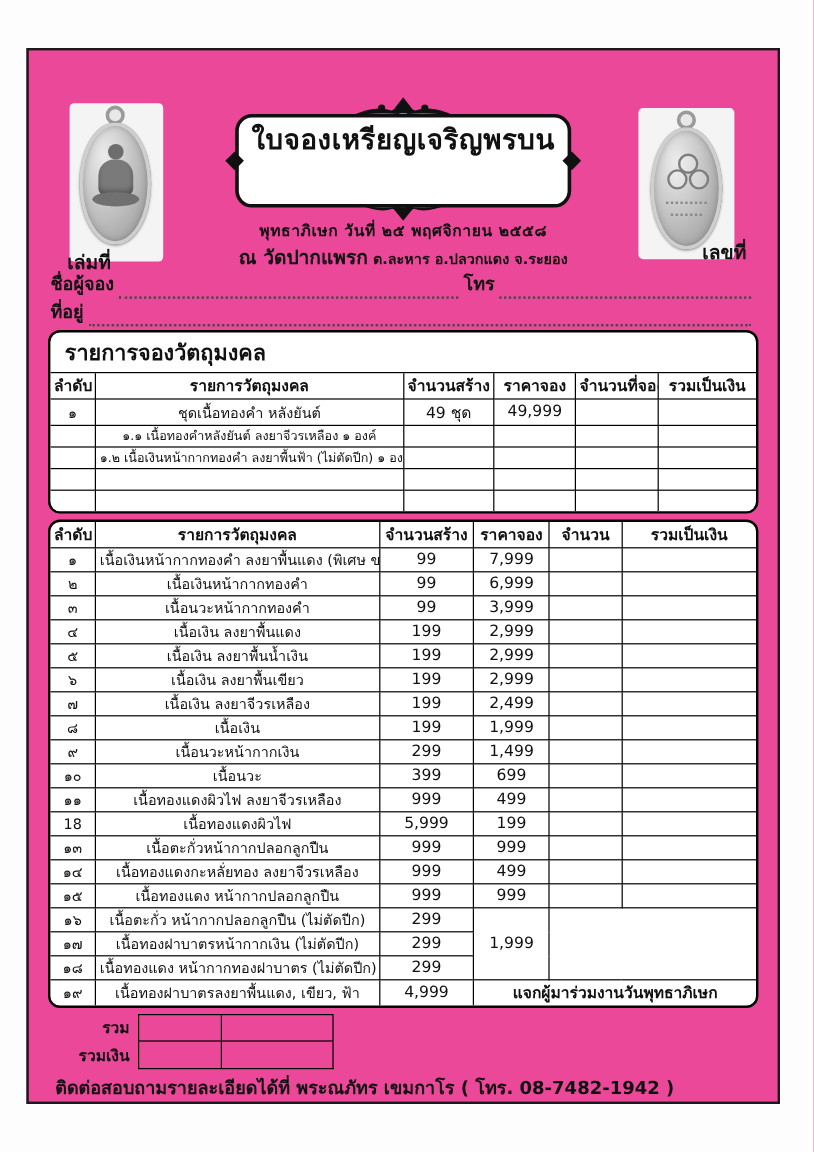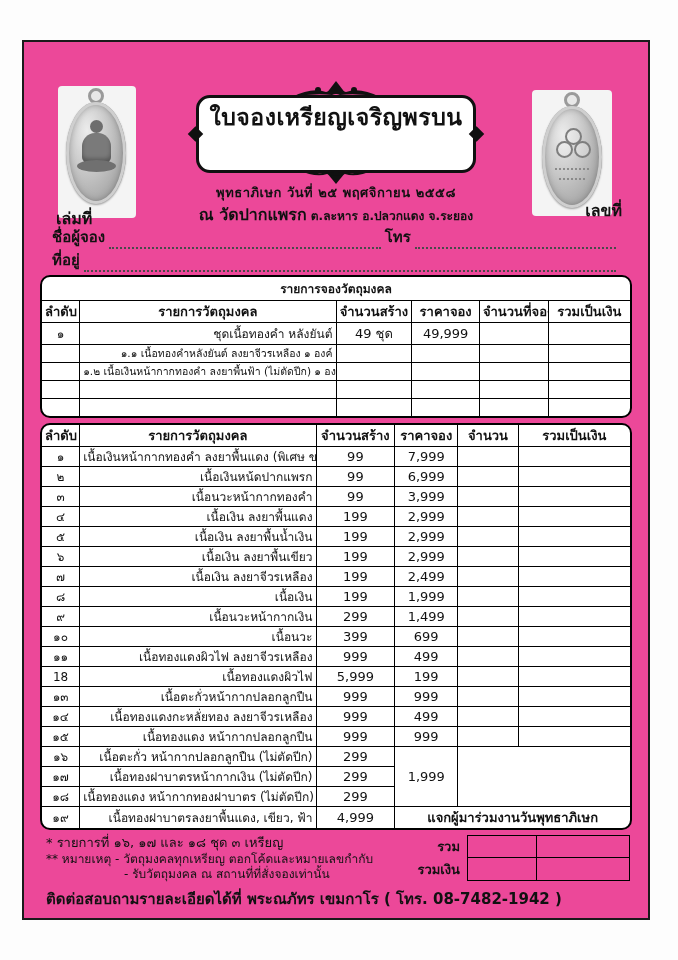--- a/index.html
+++ b/index.html
@@ -37,32 +37,32 @@
   .sidegem.l{left:-9px;} .sidegem.r{right:-9px;}
 
   .ceremony{position:absolute;left:0;right:0;top:140px;text-align:center;}
   .ceremony .c1{font-size:13px;font-weight:bold;letter-spacing:.5px;}
   .ceremony .c2{font-size:12px;font-weight:bold;margin-top:-1px;}
   .ceremony .c2 .big{font-size:16px;}
   .vol-label{position:absolute;left:32px;top:164px;font-size:16px;font-weight:bold;}
   .num-label{position:absolute;right:26px;top:156px;font-size:16px;font-weight:bold;}
 
   
-  .form-lines{padding:0 28px;}
+  .form-lines{padding:0 18px;}
   .fline{display:flex;align-items:flex-end;height:23px;font-size:15px;font-weight:bold;}
   .dots{flex:1;border-bottom:2px dotted #4a4a4a;height:15px;margin:0 4px;}
 
   
   .twrap{margin:3px 16px 5px;border:2px solid #000;border-radius:10px;overflow:hidden;background:#fff;}
-  .ttitle{font-size:12px;font-weight:bold;text-align:center;border-bottom:1px solid #000;padding:2px 0;}
+  .ttitle{font-size:18px;font-weight:bold;border-bottom:1px solid #000;padding:2px 12px;}
   table{width:100%;border-collapse:collapse;table-layout:fixed;}
   th,td{border:1px solid #000;font-size:12px;text-align:center;padding:0 3px;height:17px;
         overflow:hidden;white-space:nowrap;}
   th{font-size:13px;font-weight:bold;height:20px;}
-  td.left{text-align:right;}
+  td.left{text-align:center;}
   td.sub{font-size:10.5px;}
   td.num{font-size:13px;}
   tr :first-child{border-left:none;} tr :last-child{border-right:none;}
   thead tr:first-child th{border-top:none;text-align:center;}
   tbody tr:last-child td{border-bottom:none;}
   #t1 col:nth-child(1),#t2 col:nth-child(1){width:6.4%;}
   #t1 col:nth-child(2){width:43.6%;} #t2 col:nth-child(2){width:40.2%;}
   #t1 col:nth-child(3){width:12.9%;} #t2 col:nth-child(3){width:13.4%;}
   #t1 col:nth-child(4){width:11.5%;} #t2 col:nth-child(4){width:10.7%;}
   #t1 col:nth-child(5){width:11.7%;} #t2 col:nth-child(5){width:10.3%;}
@@ -244,21 +244,21 @@
           <tr>
             <td>๑</td>
             <td class="left">เนื้อเงินหน้ากากทองคำ ลงยาพื้นแดง (พิเศษ ของวัด)</td>
             <td class="num">99</td>
             <td class="num">7,999</td>
             <td></td>
             <td></td>
           </tr>
           <tr>
             <td>๒</td>
-            <td class="left">เนื้อเงินหน้ดปากแพรก</td>
+            <td class="left">เนื้อเงินหน้ากากทองคำ</td>
             <td class="num">99</td>
             <td class="num">6,999</td>
             <td></td>
             <td></td>
           </tr>
           <tr>
             <td>๓</td>
             <td class="left">เนื้อนวะหน้ากากทองคำ</td>
             <td class="num">99</td>
             <td class="num">3,999</td>
@@ -382,25 +382,20 @@
             <td>๑๙</td>
             <td class="left">เนื้อทองฝาบาตรลงยาพื้นแดง, เขียว, ฟ้า</td>
             <td class="num">4,999</td>
             <td class="giveaway" colspan="3">แจกผู้มาร่วมงานวันพุทธาภิเษก</td>
           </tr>
         </tbody>
     </table>
   </div>
 
   <div class="below">
-    <div class="notes">
-      <div class="n1">* รายการที่ ๑๖, ๑๗ และ ๑๘ ชุด ๓ เหรียญ</div>
-      <div class="n2">** หมายเหตุ - วัตถุมงคลทุกเหรียญ ตอกโค้ดและหมายเลขกำกับ</div>
-      <div class="n3">- รับวัตถุมงคล ณ สถานที่ที่สั่งจองเท่านั้น</div>
-    </div>
     <div class="totals">
       <div class="trow">
         <span class="tlabel">รวม</span>
         <span class="tgrid">
             <span class="tc1"></span>
             <span class="tc2"></span>
           </span>
       </div>
       <div class="trow">
         <span class="tlabel">รวมเงิน</span>

